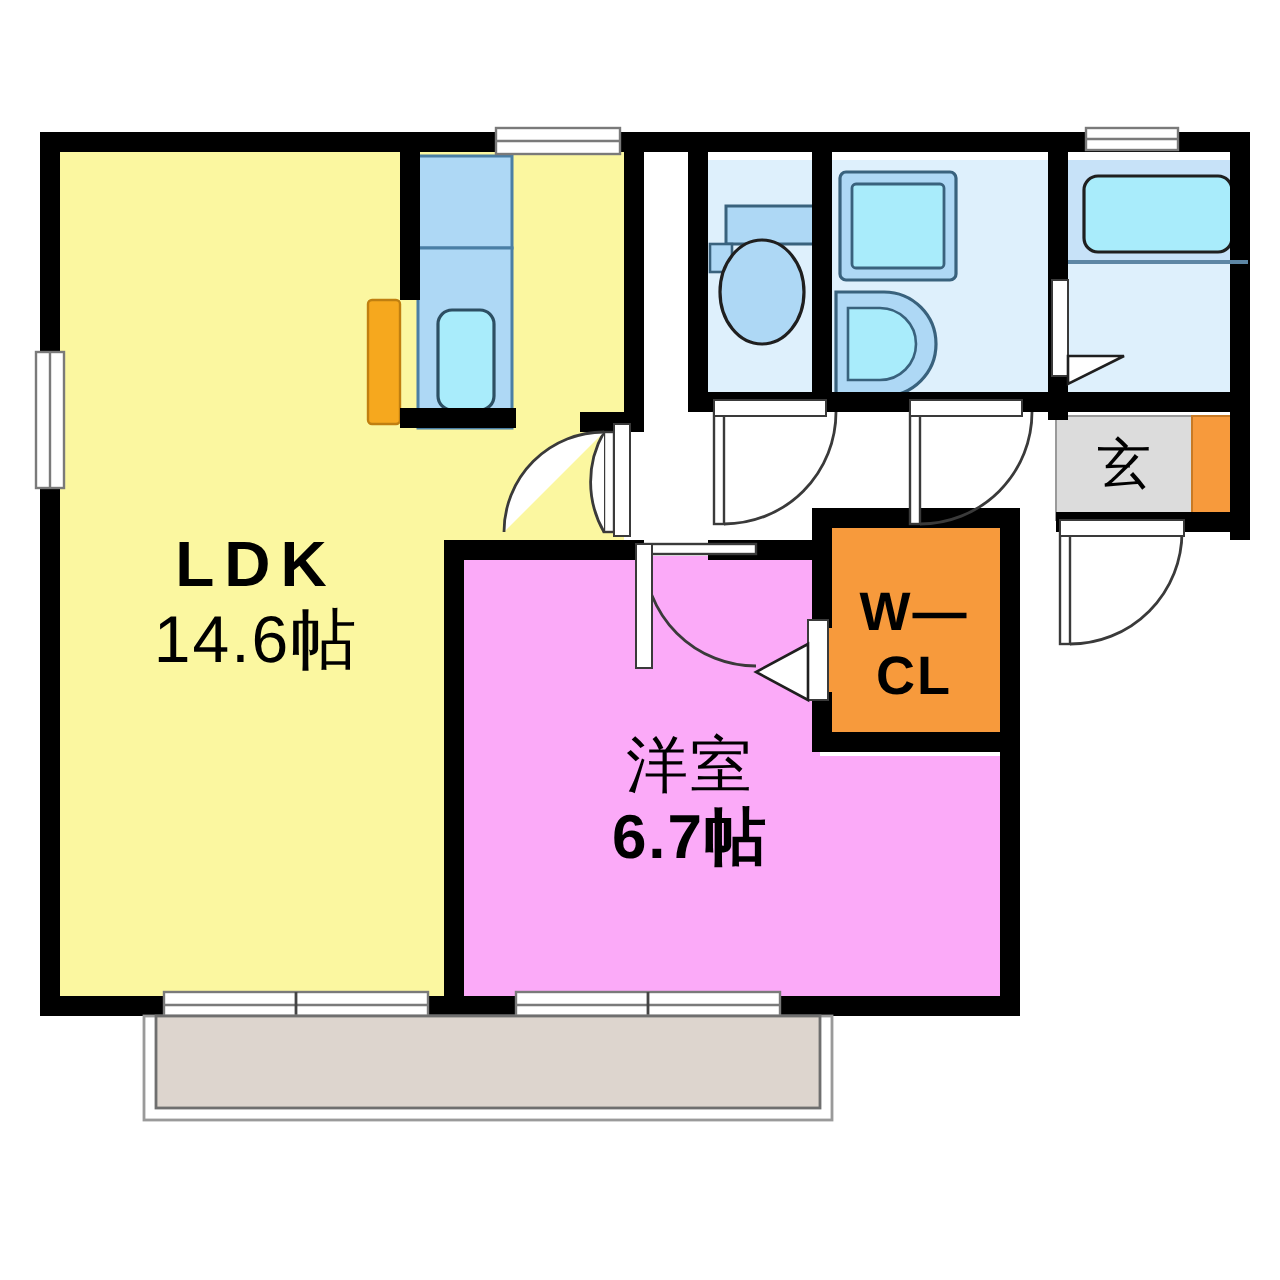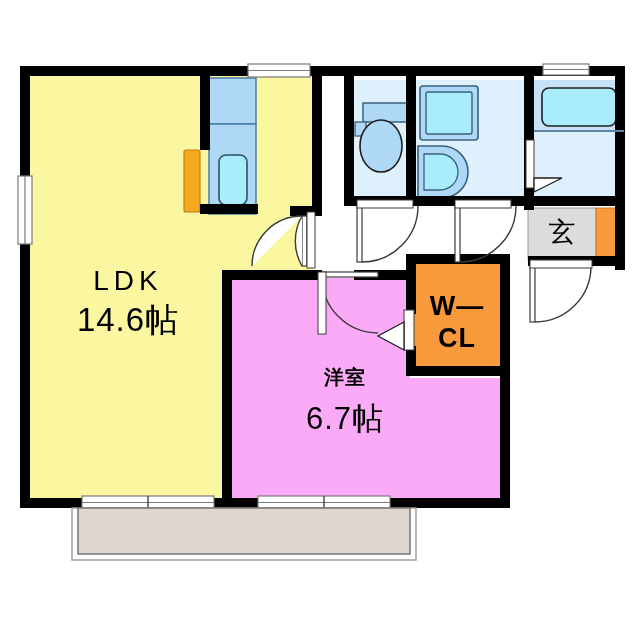--- a/index.html
+++ b/index.html
@@ -30,37 +30,37 @@
   }
   .room-label {
     position: absolute;
     text-align: center;
     color: #000000;
     line-height: 1.05;
     white-space: nowrap;
     font-family: "Liberation Sans", "DejaVu Sans", sans-serif;
   }
   .lbl-ldk-name {
-    font-size: 28px;
-    font-weight: 400;
+    font-size: 32px;
+    font-weight: 700;
     letter-spacing: 5px;
   }
   .lbl-ldk-area {
     font-size: 33px;
     font-weight: 400;
     letter-spacing: 1px;
   }
   .lbl-room-name {
-    font-size: 20px;
-    font-weight: 700;
+    font-size: 31px;
+    font-weight: 400;
     letter-spacing: 1px;
   }
   .lbl-room-area {
     font-size: 31px;
-    font-weight: 400;
+    font-weight: 700;
     letter-spacing: 1px;
   }
   .lbl-wcl {
     font-size: 27px;
     font-weight: 700;
     letter-spacing: 1px;
     line-height: 1.18;
   }
   .lbl-genkan {
     font-size: 27px;

